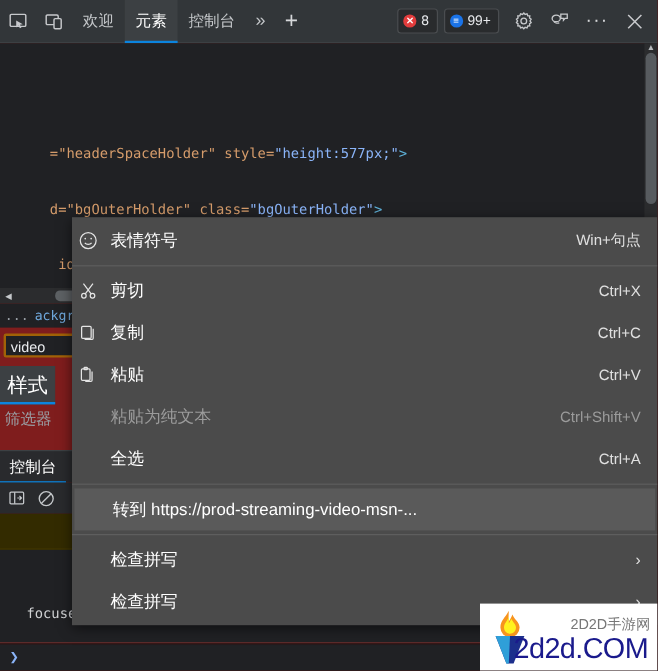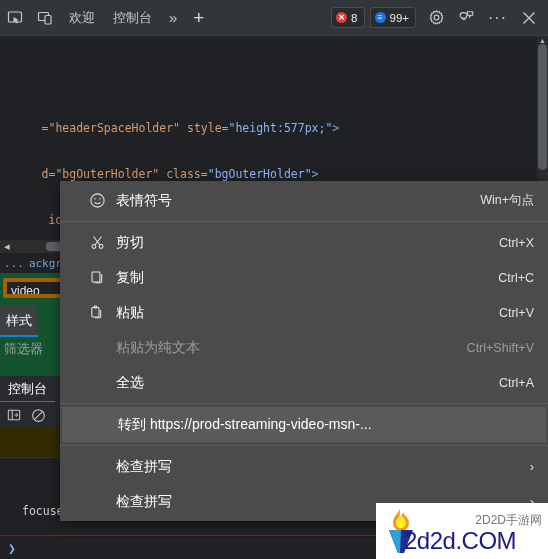--- a/index.html
+++ b/index.html
@@ -4,21 +4,21 @@
 <style>
   * { box-sizing: border-box; margin: 0; padding: 0; }
   html, body {
     width: 548px; height: 559px;
     background: #202124;
     font-family: "Liberation Sans", sans-serif;
     overflow: hidden;
   }
   #app {
     position: relative; width: 548px; height: 559px;
-    background: #14532d; overflow: hidden;
+    background: #7f1d1d; overflow: hidden;
   }
 
   
   .toolbar {
     position: absolute; top: 0; left: 0; width: 548px; height: 36px;
     background: #323639;
     display: flex; align-items: center;
     border-bottom: 1px solid #3c4043;
   }
   .tb-icon {
@@ -104,33 +104,33 @@
   }
   .breadcrumb .bc-node { color: #6fa8dc; }
 
   
   .filter-row {
     position: absolute; top: 275px; left: 0; width: 68px; height: 26px;
     display: flex; align-items: center; padding: 0 3px;
   }
   .filter-box {
     width: 62px; height: 20px; background: #202124;
-    border: 4px solid #a16207; border-radius: 2px;
+    border: 2px solid #a16207; border-radius: 2px;
     color: #e8eaed; font-size: 12px; font-family: "Liberation Sans", sans-serif;
     padding: 0 4px; line-height: 18px; overflow: hidden; white-space: nowrap;
   }
 
   
   .styles-tabs {
     position: absolute; top: 305px; left: 0; width: 68px; height: 32px;
     display: flex; align-items: center;
   }
   .styles-tab {
     height: 32px; padding: 0 6px; display: flex; align-items: center;
-    font-size: 13px; color: #ffffff; background: #3c4043; position: relative;
+    font-size: 17px; color: #ffffff; background: #3c4043; position: relative;
   }
   .styles-tab::after {
     content: ""; position: absolute; left: 0; right: 0; bottom: 0;
     height: 2px; background: #0b84de;
   }
   .filter-label {
     position: absolute; top: 340px; left: 4px;
     font-size: 13px; color: #9aa0a6;
   }
 
@@ -195,38 +195,38 @@
   
   .ctx-menu {
     position: absolute; top: 181px; left: 60px; width: 488px;
     background: #4b4b4b; color: #ffffff;
     box-shadow: 0 2px 10px rgba(0,0,0,0.55);
     font-family: "Liberation Sans", sans-serif;
     z-index: 50; padding: 2px 0;
   }
   .ctx-item {
     display: flex; align-items: center; height: 35px;
-    padding: 0 14px 0 24px; font-size: 14px; color: #ffffff;
+    padding: 0 14px 0 0; font-size: 14px; color: #ffffff;
   }
   .ctx-item.disabled { color: #9b9b9b; }
   .ctx-item.hover { background: #5a5a5a; margin: 0 2px; }
   .ctx-ic {
     width: 26px; flex: 0 0 26px; display: flex; align-items: center;
     justify-content: center; color: #e4e4e4;
   }
   .ctx-label { flex: 1 1 auto; padding-left: 6px; white-space: nowrap;
     overflow: hidden; text-overflow: ellipsis; }
   .ctx-accel { color: #e0e0e0; font-size: 12.5px; white-space: nowrap; }
   .ctx-item.disabled .ctx-accel { color: #9b9b9b; }
   .ctx-sub { color: #e0e0e0; font-size: 13px; }
   .ctx-sep { height: 1px; background: #5e5e5e; margin: 3px 0; }
 
   
   .watermark {
-    position: absolute; right: 0; bottom: 0; width: 172px; height: 56px;
+    position: absolute; right: 0; bottom: 0; width: 148px; height: 56px;
     background: #ffffff; z-index: 80;
     display: flex; align-items: center; overflow: hidden;
   }
   .wm-torch { position: absolute; left: 8px; top: 5px; width: 34px; height: 46px; }
   .wm-main {
     position: absolute; left: 28px; bottom: 4px;
     font-size: 24px; font-weight: normal; color: #1a1a8c;
     font-family: "Liberation Sans", sans-serif; letter-spacing: -0.5px;
   }
   .wm-sub {
@@ -246,20 +246,21 @@
         <path d="M6.5 7 L6.5 13 L8.3 11.2 L9.6 13.6 L10.9 12.9 L9.6 10.6 L12 10.3 Z" fill="currentColor" stroke="none"></path>
       </svg>
     </div>
     <div class="tb-icon" title="device">
       <svg width="16" height="16" viewBox="0 0 16 16" fill="none" stroke="currentColor" stroke-width="1.2">
         <rect x="1.5" y="2.5" width="10" height="8" rx="1"></rect>
         <rect x="8" y="5.5" width="6" height="8.5" rx="1" fill="#323639"></rect>
       </svg>
     </div>
     <div class="tb-tab">欢迎</div>
+    <div class="tb-tab active">元素</div>
     <div class="tb-tab">控制台</div>
     <div class="tb-chev">»</div>
     <div class="tb-plus">+</div>
     <div class="tb-spacer"></div>
 
     <div class="badge">
       <span class="dot err">✕</span>
       <span>8</span>
     </div>
     <div class="badge">

